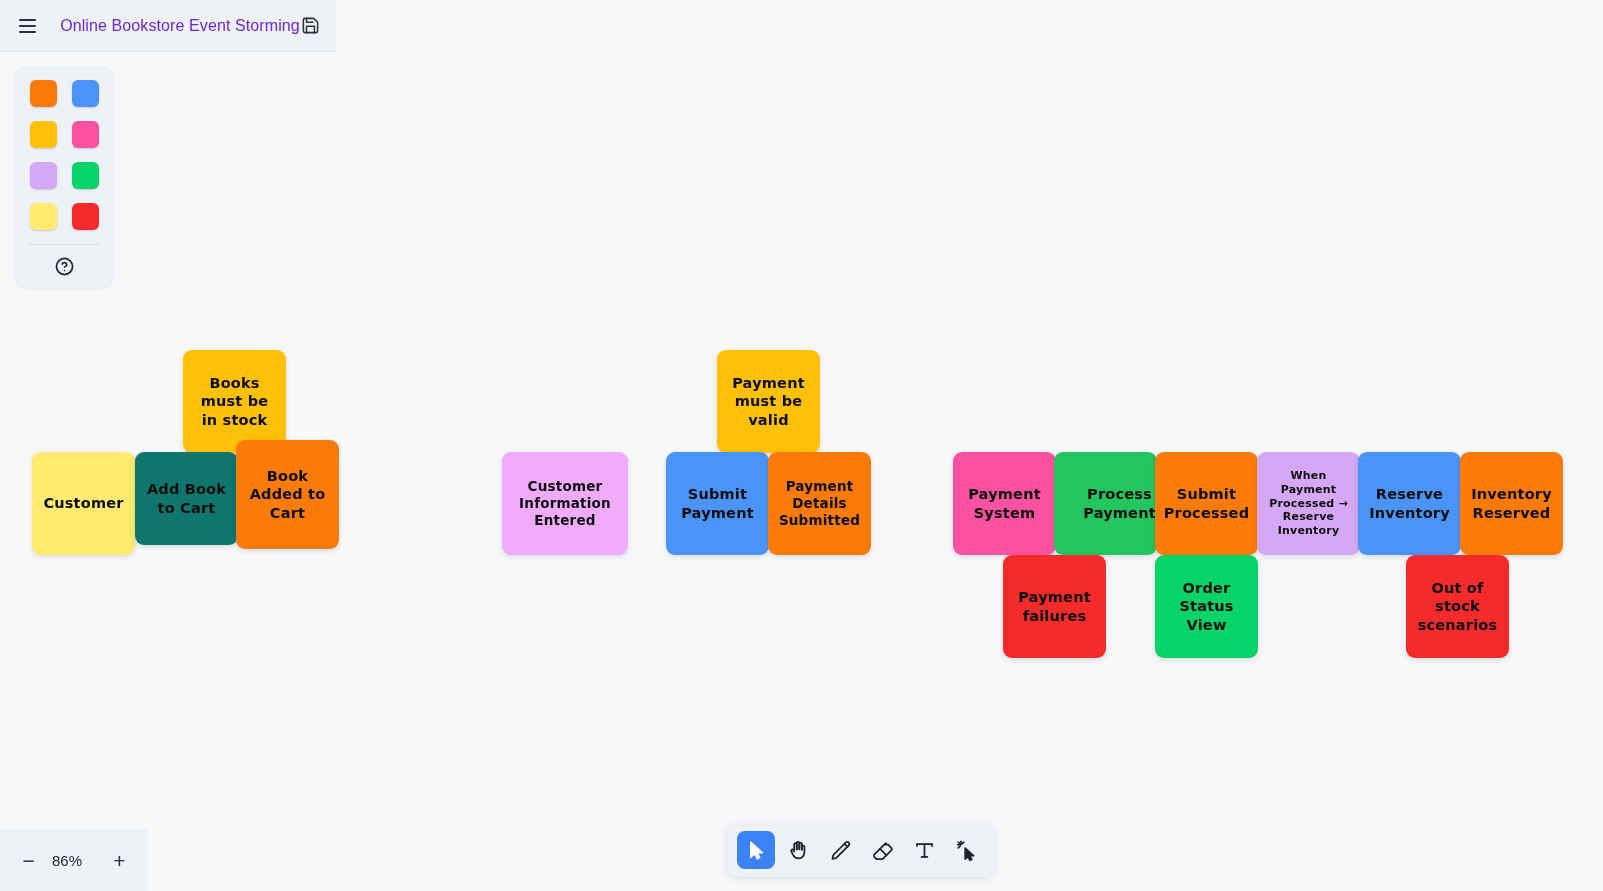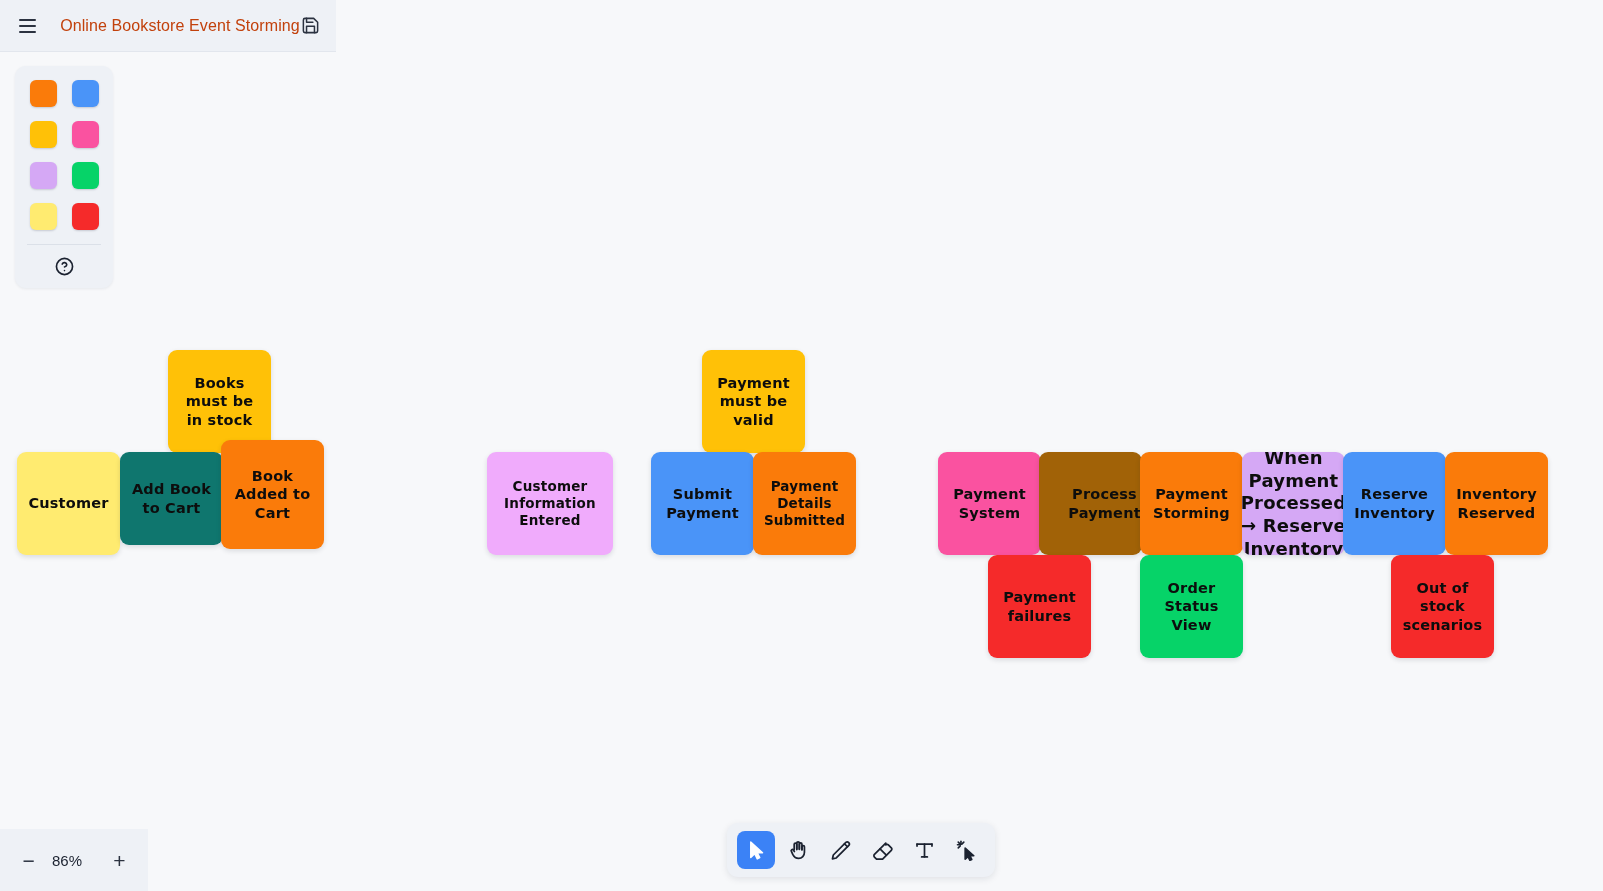--- a/index.html
+++ b/index.html
@@ -41,21 +41,21 @@
     margin-left: 2px;
   }
   #header .hamburger i {
     display: block;
     width: 17px; height: 2px;
     background: #2b3240;
     border-radius: 1px;
   }
   #header .title {
     font-size: 16px;
-    color: #c2410c;
+    color: #6d28d9;
     margin-left: 22px;
     white-space: nowrap;
     letter-spacing: 0.1px;
   }
   #header .save-btn {
     margin-left: auto;
     width: 28px; height: 28px;
     display: flex; align-items: center; justify-content: center;
     cursor: pointer;
   }
@@ -116,23 +116,24 @@
     color: #0d0d0d;
     font-family: "DejaVu Sans", sans-serif;
     font-weight: 700;
     font-size: 14.5px;
     line-height: 1.28;
     letter-spacing: 0.2px;
     box-shadow: 0 2px 5px rgba(20,30,50,0.13);
     cursor: pointer;
     user-select: none;
     overflow: hidden;
+    margin-left: 15px;
   }
   .note.sm { font-size: 13.5px; }
-  .note.xs { font-size: 18px; line-height: 1.26; }
+  .note.xs { font-size: 11px; line-height: 1.26; }
 
   
   #toolbar {
     position: absolute;
     left: 727px;
     bottom: 14px;
     height: 54px;
     background: #eef1f6;
     border-radius: 11px;
     display: flex;
@@ -226,22 +227,22 @@
   <div id="canvas">
       <div class="note" style="left: 168px; top: 298px; width: 103px; height: 103px; background: rgb(255, 193, 7);">Books must be in stock</div>
       <div class="note" style="left: 17px; top: 400px; width: 103px; height: 103px; background: rgb(255, 235, 112);">Customer</div>
       <div class="note" style="left: 120px; top: 400px; width: 103px; height: 93px; background: #0f766e;">Add Book to Cart</div>
       <div class="note" style="left: 221px; top: 388px; width: 103px; height: 109px; background: rgb(250, 123, 10);">Book Added to Cart</div>
       <div class="note sm" style="left: 487px; top: 400px; width: 126px; height: 103px; background: #f0abfc;">Customer Information Entered</div>
       <div class="note" style="left: 702px; top: 298px; width: 103px; height: 103px; background: rgb(255, 193, 7);">Payment must be valid</div>
       <div class="note" style="left: 651px; top: 400px; width: 103px; height: 103px; background: rgb(74, 148, 248);">Submit Payment</div>
       <div class="note sm" style="left: 753px; top: 400px; width: 103px; height: 103px; background: rgb(250, 123, 10);">Payment Details Submitted</div>
       <div class="note" style="left: 938px; top: 400px; width: 103px; height: 103px; background: rgb(250, 82, 160);">Payment System</div>
-      <div class="note" style="left: 1039px; top: 400px; width: 103px; height: 103px; background: #a16207; padding-left: 36px;">Process Payment</div>
-      <div class="note" style="left: 1140px; top: 400px; width: 103px; height: 103px; background: rgb(250, 123, 10);">Payment Storming</div>
+      <div class="note" style="left: 1039px; top: 400px; width: 103px; height: 103px; background: #22c55e; padding-left: 36px;">Process Payment</div>
+      <div class="note" style="left: 1140px; top: 400px; width: 103px; height: 103px; background: rgb(250, 123, 10);">Submit Processed</div>
       <div class="note xs" style="left: 1242px; top: 400px; width: 103px; height: 103px; background: rgb(213, 168, 245);">When Payment Processed → Reserve Inventory</div>
       <div class="note" style="left: 1343px; top: 400px; width: 103px; height: 103px; background: rgb(74, 148, 248);">Reserve Inventory</div>
       <div class="note" style="left: 1445px; top: 400px; width: 103px; height: 103px; background: rgb(250, 123, 10);">Inventory Reserved</div>
       <div class="note" style="left: 988px; top: 503px; width: 103px; height: 103px; background: rgb(245, 42, 42);">Payment failures</div>
       <div class="note" style="left: 1140px; top: 503px; width: 103px; height: 103px; background: rgb(6, 211, 104);">Order Status View</div>
       <div class="note" style="left: 1391px; top: 503px; width: 103px; height: 103px; background: rgb(245, 42, 42);">Out of stock scenarios</div>
     </div>
 
   <div id="toolbar">
 

